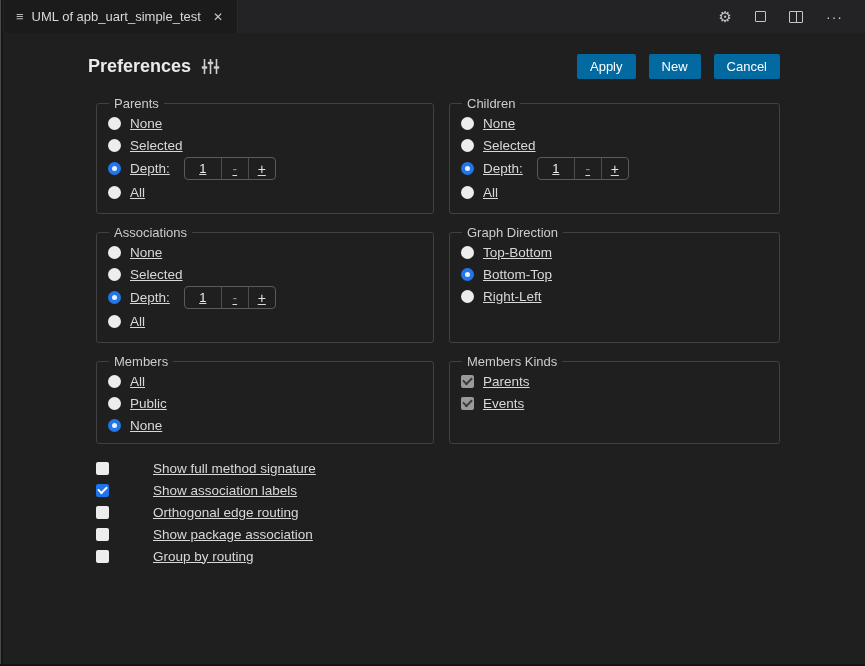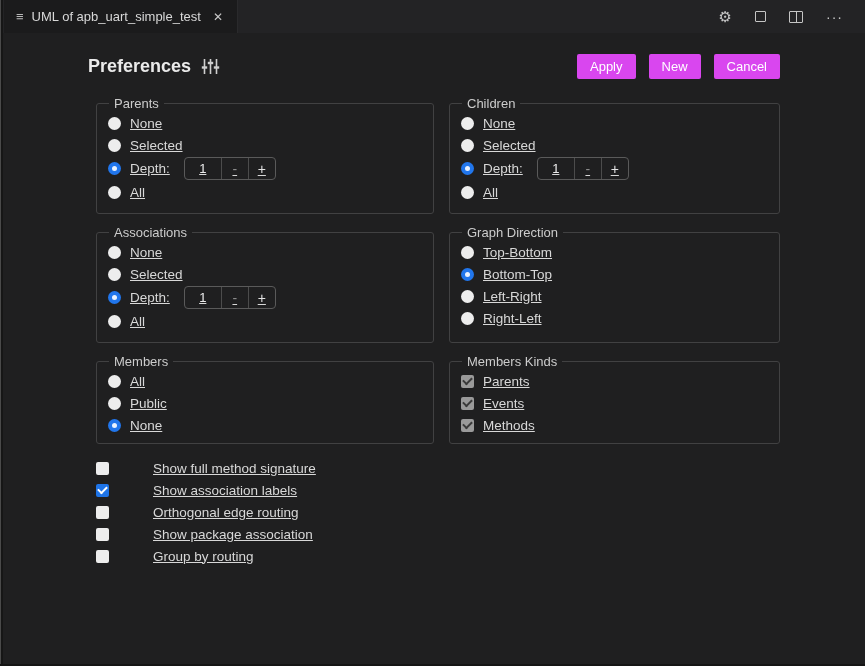--- a/index.html
+++ b/index.html
@@ -35,21 +35,21 @@
 
   
   .editor { position:absolute; top:33px; left:0; right:0; bottom:0; background:#1f1f20; }
   .content { margin-left:96px; width:684px; }
 
   .header { display:flex; align-items:center; margin:21px 0 17px -8px; }
   .title { font-size:18px; font-weight:bold; color:#eaeaea; }
   .sliders { margin-left:10px; display:inline-flex; }
   .hdr-btns { margin-left:auto; display:flex; gap:13px; }
   .btn {
-    background:#d946ef; color:#ffffff; border:none; border-radius:2px;
+    background:#0369a1; color:#ffffff; border:none; border-radius:2px;
     font-size:13px; font-family:inherit; padding:5px 13px; cursor:pointer;
   }
 
   .grid { display:grid; grid-template-columns:338px 331px; column-gap:15px; row-gap:11px; }
   fieldset {
     border:1px solid #414142; border-radius:3px; margin:0;
     padding:1px 10px 17px 11px; height:118px; background:transparent; min-inline-size:0;
   }
   fieldset.short { height:90px; }
   legend { font-size:13px; color:#cccccc; padding:0 5px; margin-left:1px; }
@@ -211,24 +211,20 @@
         <div class="row">
           <span class="radio" data-state="off"></span>
           <span>Top-Bottom</span>
         </div>
         <div class="row">
           <span class="radio" data-state="on"></span>
           <span>Bottom-Top</span>
         </div>
         <div class="row">
           <span class="radio" data-state="off"></span>
-          <span>Left-Right</span>
-        </div>
-        <div class="row">
-          <span class="radio" data-state="off"></span>
           <span>Right-Left</span>
         </div>
       </fieldset>
 
       <fieldset class="short">
         <legend>Members</legend>
         <div class="row">
           <span class="radio" data-state="off"></span>
           <span>All</span>
         </div>
@@ -245,24 +241,20 @@
       <fieldset class="short">
         <legend>Members Kinds</legend>
         <div class="row">
           <span class="cb" data-state="checked-disabled"></span>
           <span>Parents</span>
         </div>
         <div class="row">
           <span class="cb" data-state="checked-disabled"></span>
           <span>Events</span>
         </div>
-        <div class="row">
-          <span class="cb" data-state="checked-disabled"></span>
-          <span>Methods</span>
-        </div>
       </fieldset>
     </div>
 
     <div class="bottom-list">
       <div class="row">
         <span class="cb" data-state="unchecked"></span>
         <span>Show full method signature</span>
       </div>
       <div class="row">
         <span class="cb" data-state="checked"></span>

